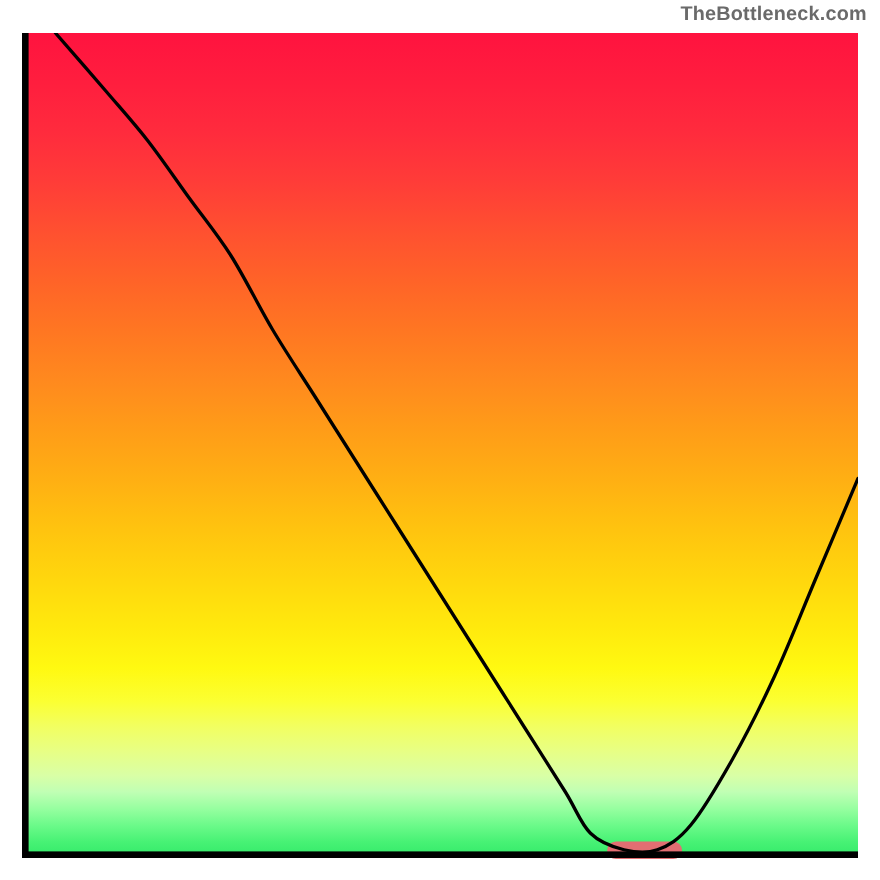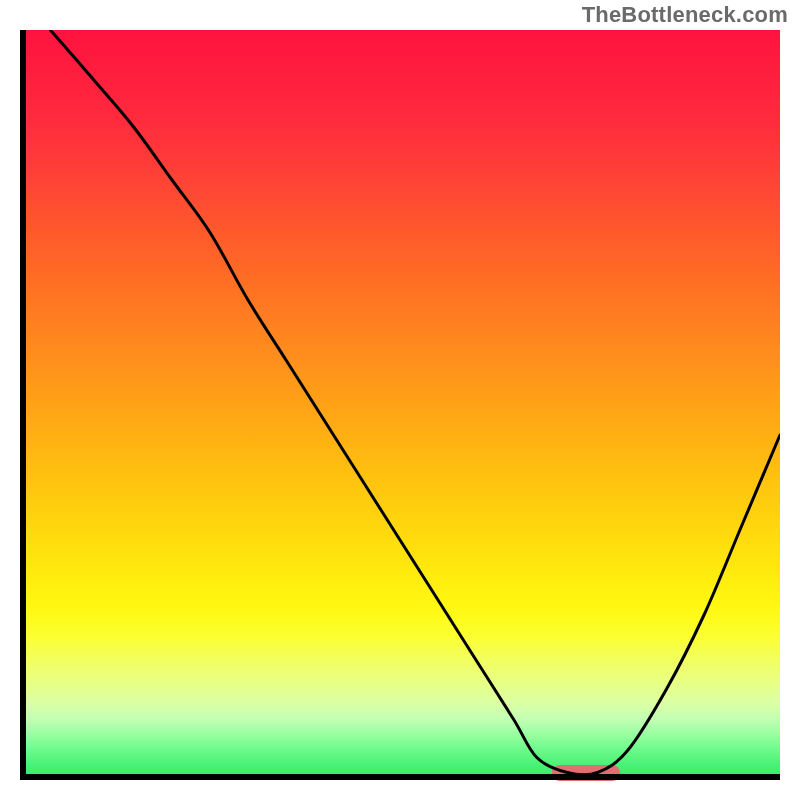--- a/index.html
+++ b/index.html
@@ -13,21 +13,21 @@
   .chart-wrap {
     position: relative;
     width: 800px;
     height: 800px;
   }
   .watermark {
     position: absolute;
     top: 2px;
     right: 12px;
     font-family: Arial, Helvetica, sans-serif;
-    font-size: 22px;
+    font-size: 18px;
     font-weight: 600;
     color: #6a6a6a;
     letter-spacing: 0.2px;
     z-index: 5;
   }
   .plot-area {
     position: absolute;
     left: 20px;
     top: 30px;
     width: 760px;

